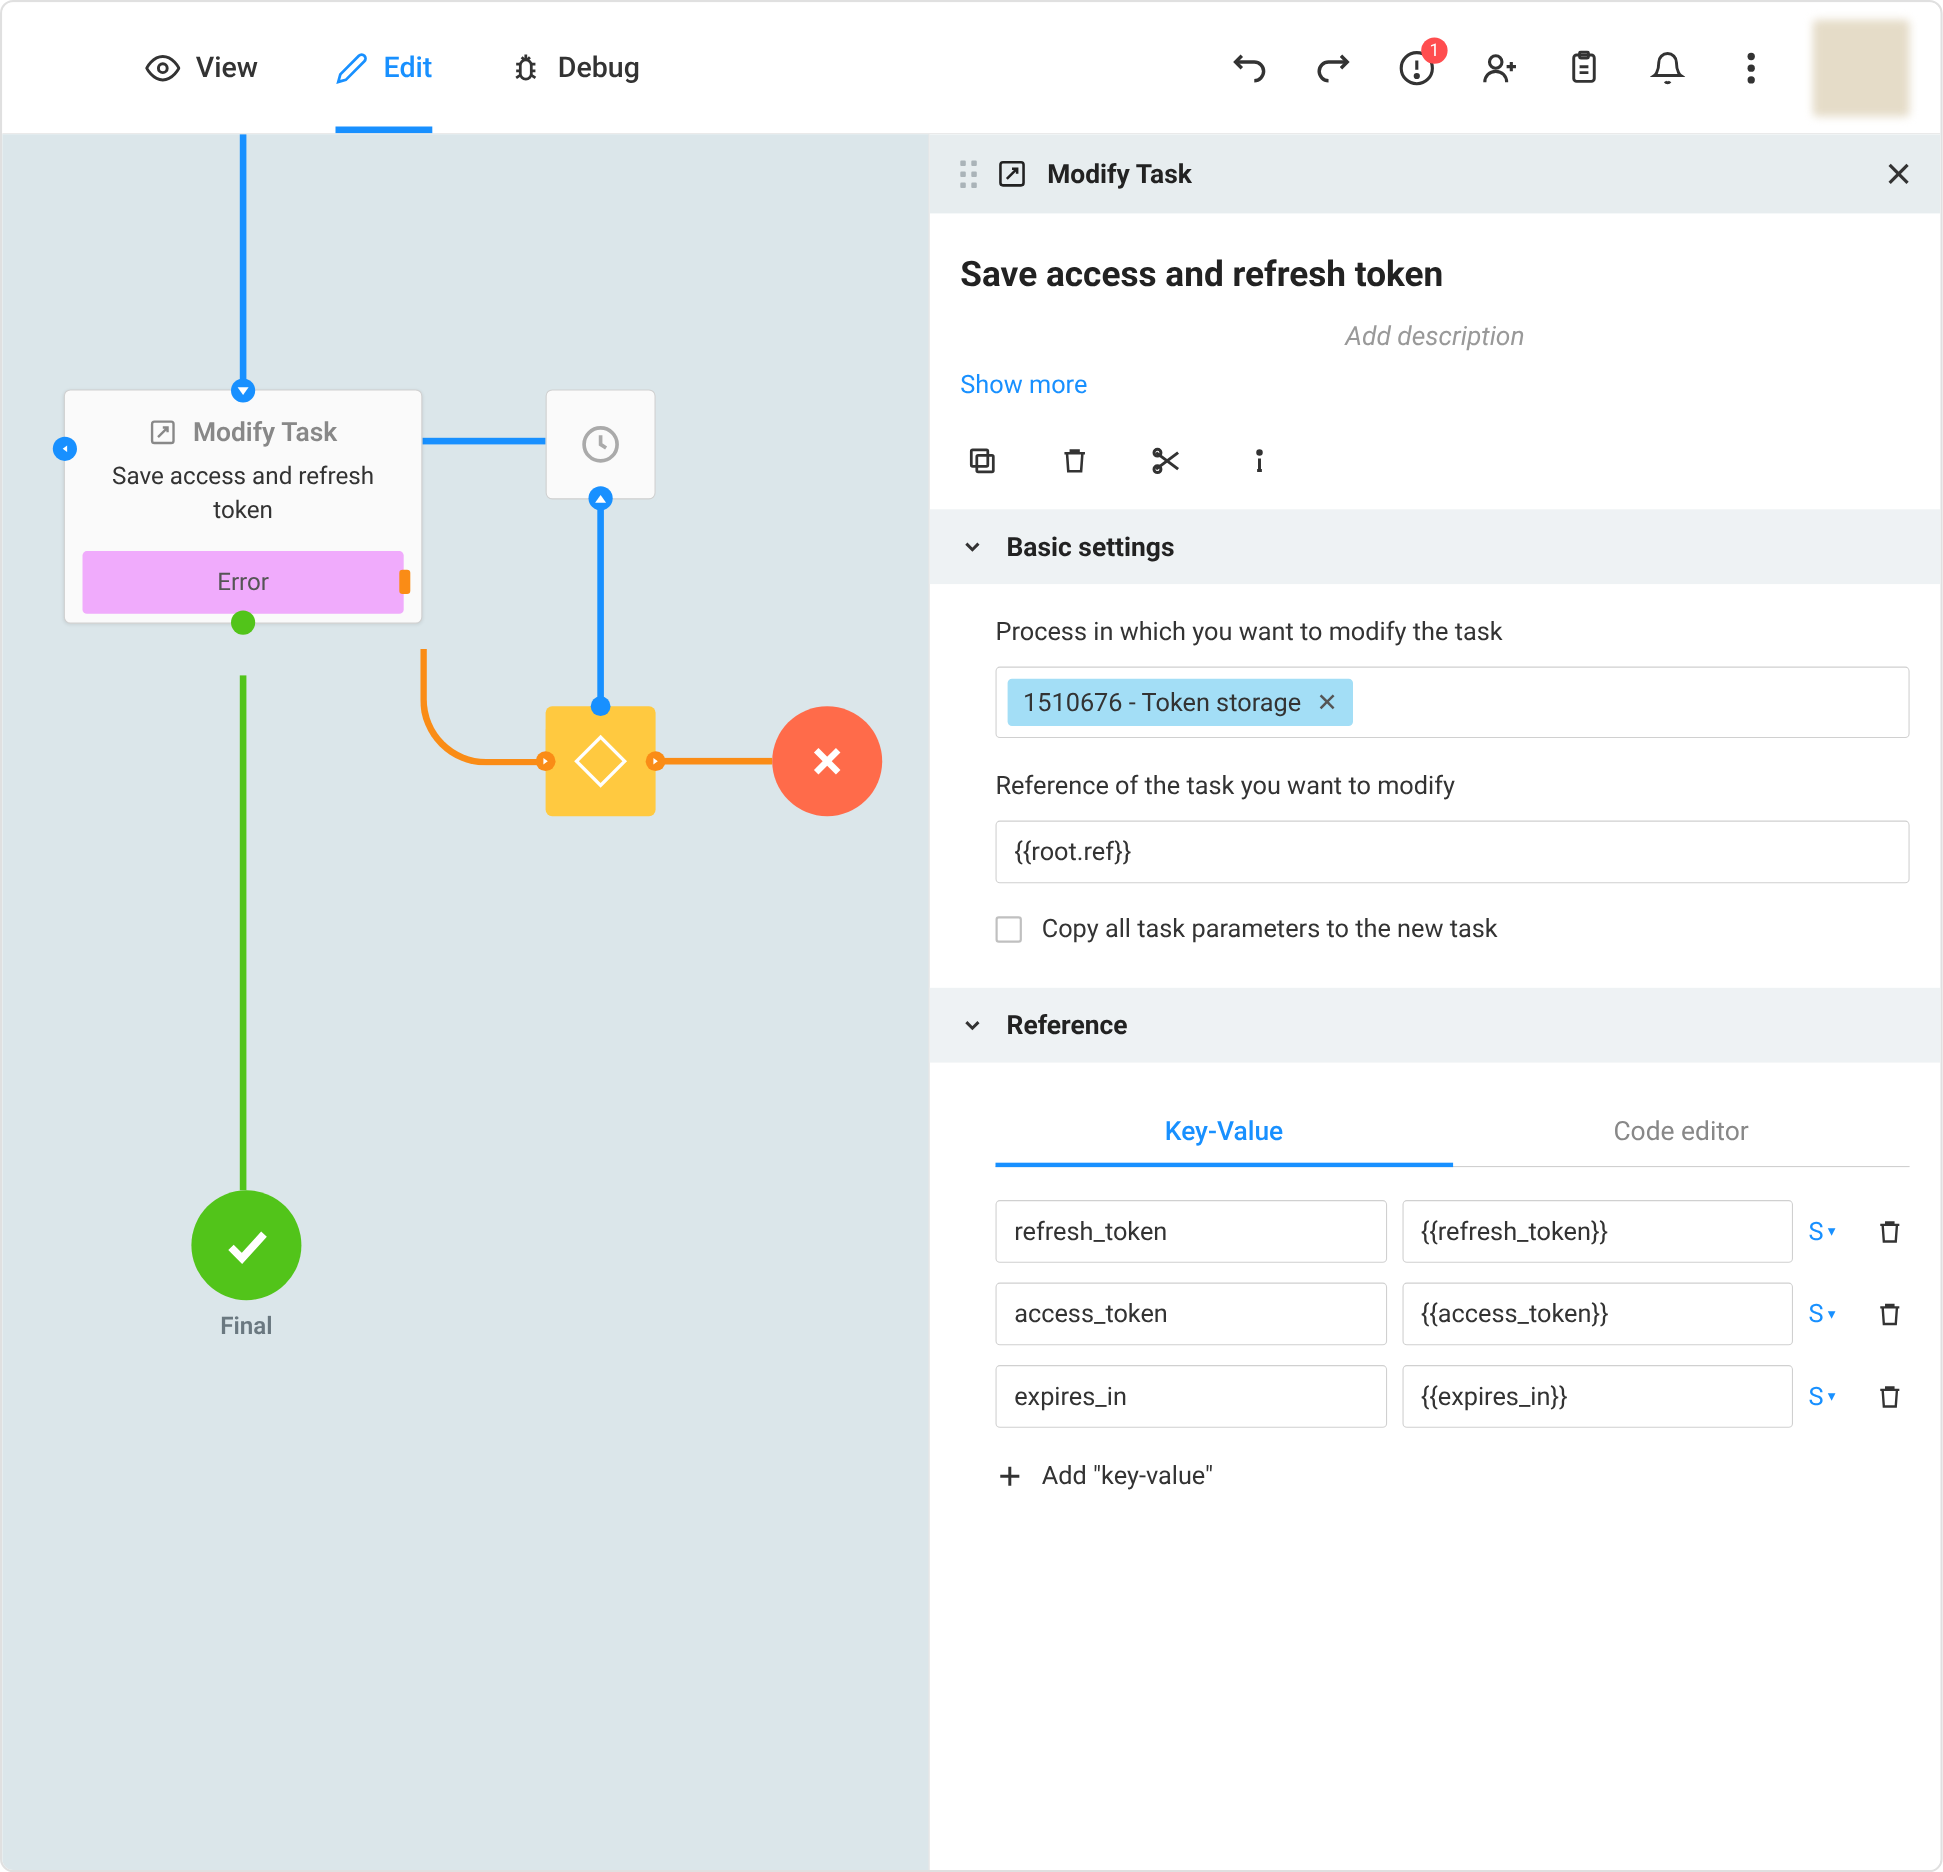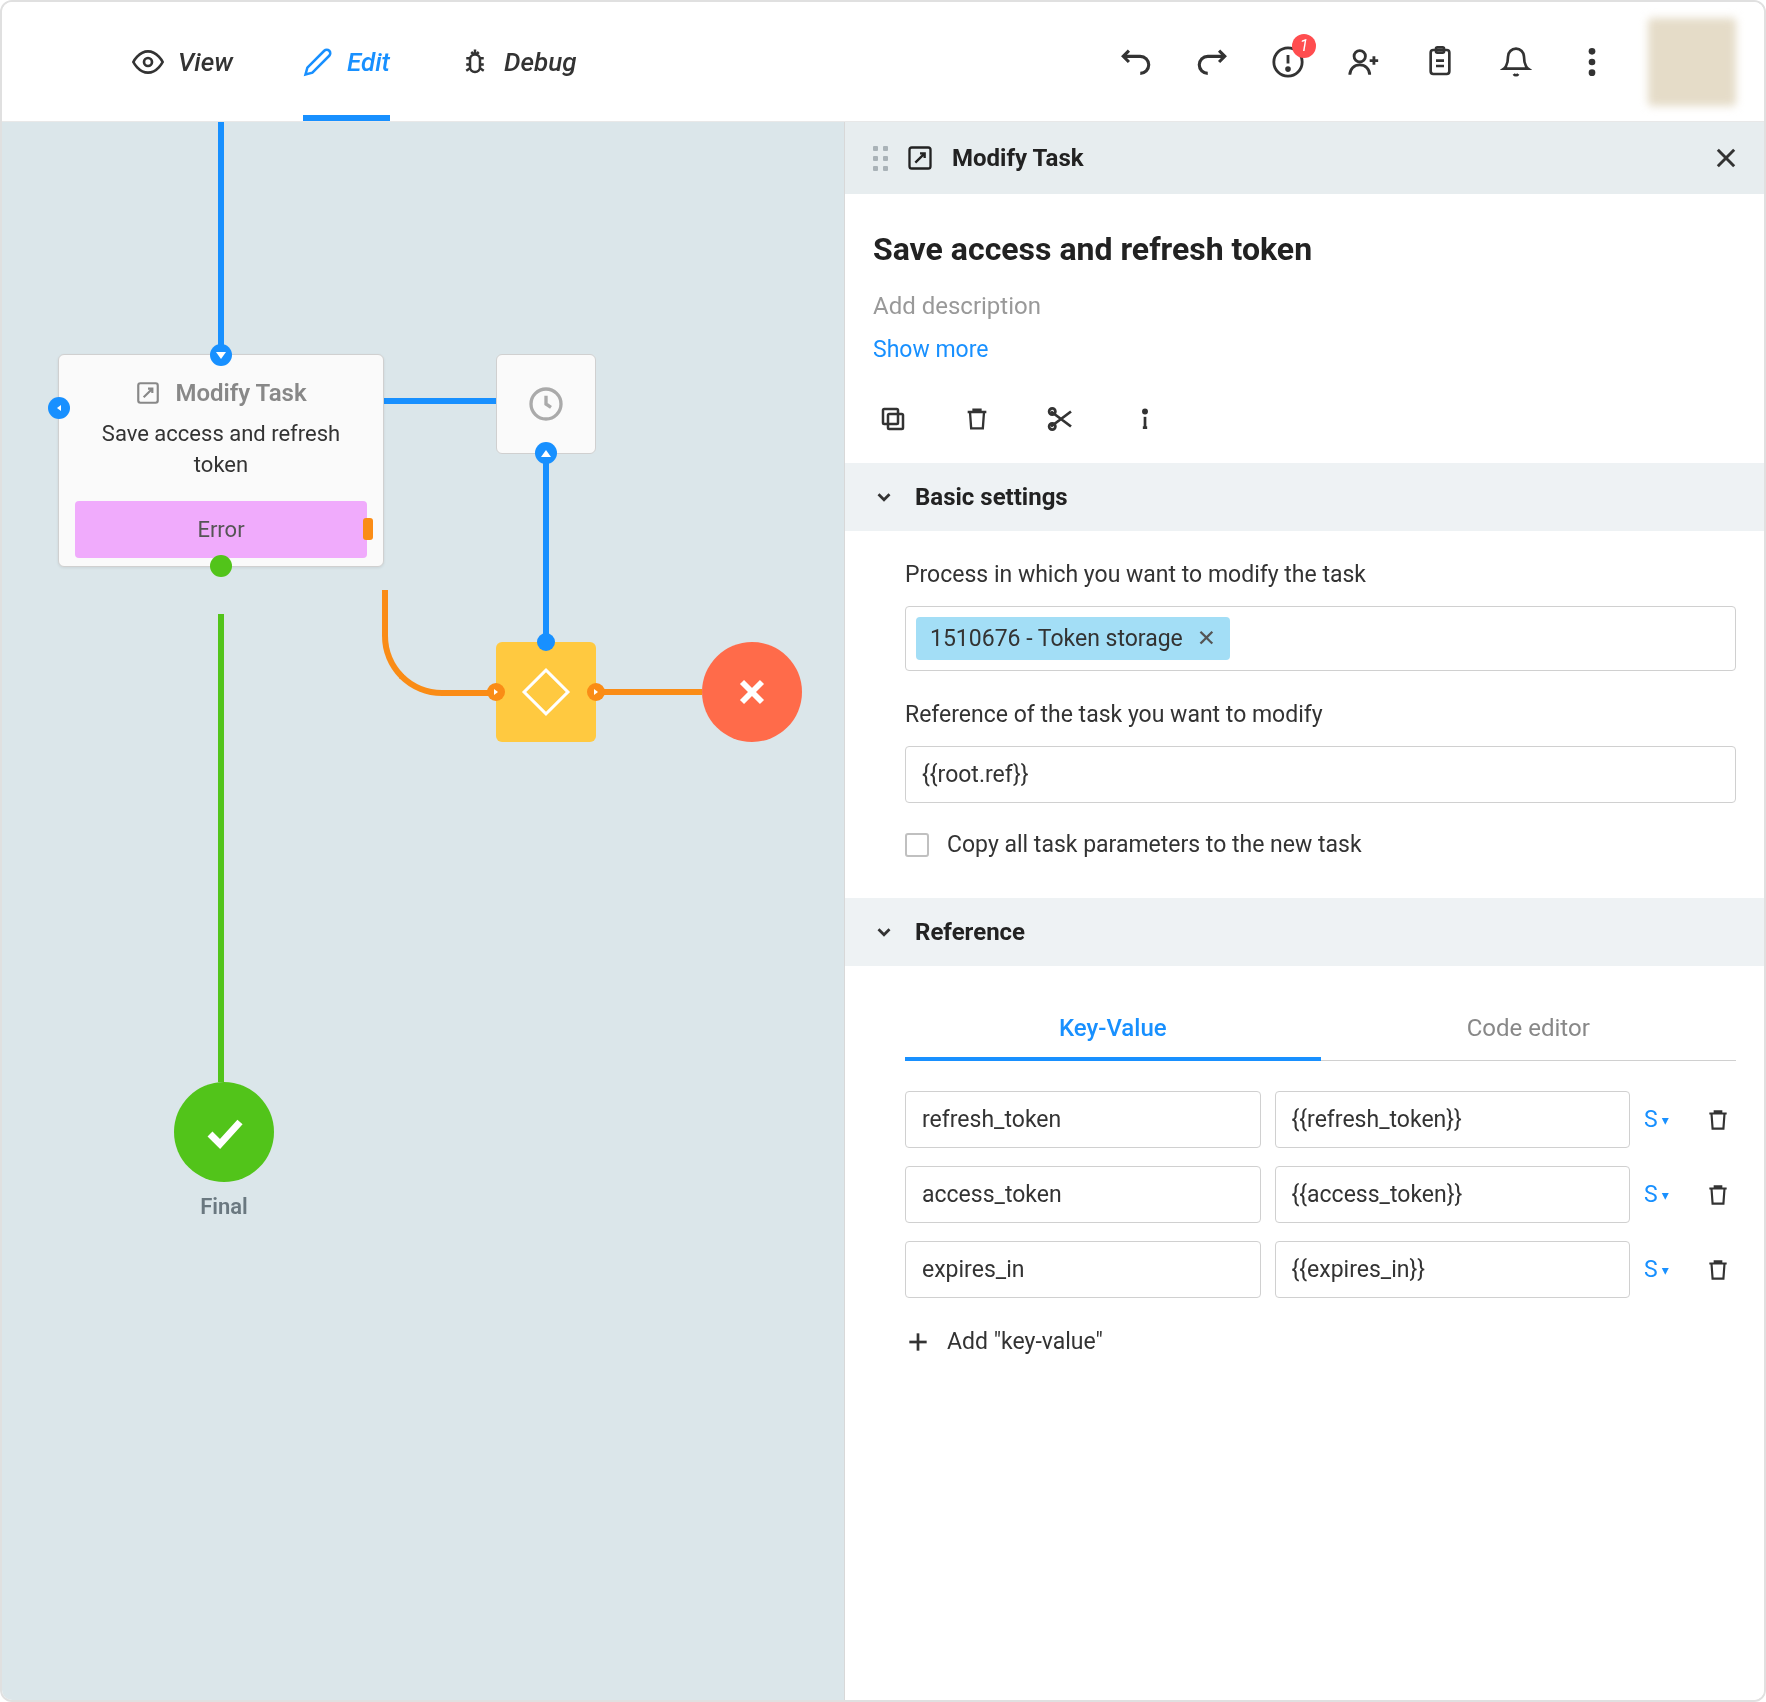--- a/index.html
+++ b/index.html
@@ -1,19 +1,19 @@
 <!DOCTYPE html>
 <html><head>
 <meta charset="utf-8">
 <style>
 * { box-sizing: border-box; margin: 0; padding: 0; font-family: -apple-system, BlinkMacSystemFont, "Segoe UI", Roboto, sans-serif; }
 body { width: 1766px; height: 1702px; background: #fff; border: 2px solid #e0e0e0; border-radius: 12px; overflow: hidden; }
 
 
-.toolbar { height: 120px; display: flex; align-items: center; justify-content: space-between; padding: 0 28px 0 130px; border-bottom: 1px solid #e8e8e8; background: #fff; font-style: italic; }
+.toolbar { height: 120px; display: flex; align-items: center; justify-content: space-between; padding: 0 28px 0 130px; border-bottom: 1px solid #e8e8e8; background: #fff; }
 .toolbar-left { display: flex; align-items: center; gap: 70px; height: 100%; }
 .tab { display: flex; align-items: center; gap: 14px; font-size: 26px; font-weight: 500; color: #333; height: 100%; position: relative; cursor: pointer; }
 .tab.active { color: #1890ff; }
 .tab.active::after { content: ''; position: absolute; bottom: 0; left: 0; right: 0; height: 6px; background: #1890ff; }
 .toolbar-right { display: flex; align-items: center; gap: 36px; }
 .icon-btn { width: 40px; height: 40px; display: flex; align-items: center; justify-content: center; cursor: pointer; color: #333; position: relative; }
 .badge { position: absolute; top: -8px; right: -8px; background: #ff4d4f; color: #fff; font-size: 16px; width: 24px; height: 24px; border-radius: 50%; display: flex; align-items: center; justify-content: center; }
 .avatar { width: 88px; height: 88px; background: #e5dcc8; border-radius: 4px; filter: blur(4px); }
 
 
@@ -59,21 +59,21 @@
 .curve1 { position:absolute; left: 380px; top: 468px; width: 114px; height: 106px; border: 6px solid #fa8c16; border-top:none; border-right:none; border-radius: 0 0 0 60px; }
 
 
 .panel { width: 920px; background: #fff; border-left: 1px solid #d8d8d8; display:flex; flex-direction:column; overflow-y:auto; }
 .panel-header { background:#e7edef; padding: 22px 28px; display:flex; align-items:center; gap:18px; font-size:24px; font-weight:700; color:#222; position:relative; }
 .drag-handle { display:grid; grid-template-columns:repeat(2,5px); gap:5px; }
 .drag-handle span{width:5px;height:5px;background:#aab3b8;border-radius:1px;}
 .panel-close { position:absolute; right:24px; top:22px; cursor:pointer; }
 .panel-body-top { padding: 36px 28px 24px; }
 .panel-title { font-size:32px; font-weight:700; color:#222; margin-bottom:24px; }
-.desc-placeholder { font-size:24px; color:#999; margin-bottom:16px; }
+.desc-placeholder { font-size:24px; font-style:italic; color:#999; margin-bottom:16px;text-align:center; }
 .show-more { font-size:23px; color:#1890ff; cursor:pointer; }
 .action-row { display:flex; gap:44px; margin-top:36px; }
 .action-row .aicon { width:40px; height:40px; display:flex; align-items:center; justify-content:center; cursor:pointer; }
 
 .section-hdr { background:#eef2f4; padding:20px 28px; display:flex; align-items:center; gap:20px; font-size:24px; font-weight:700; color:#222; cursor:pointer; }
 .section-body { padding: 30px 28px 40px; margin-left: 32px; }
 .field-label { font-size:23px; color:#333; margin-bottom:18px; }
 .chip-input { border:1px solid #d0d0d0; border-radius:4px; padding:10px; min-height:56px; display:flex; align-items:center; }
 .chip { background:#a3def6; color:#333; padding:8px 14px; border-radius:4px; font-size:23px; display:flex; align-items:flex-start; gap:14px; }
 .chip .x { cursor:pointer; color:#555; }

